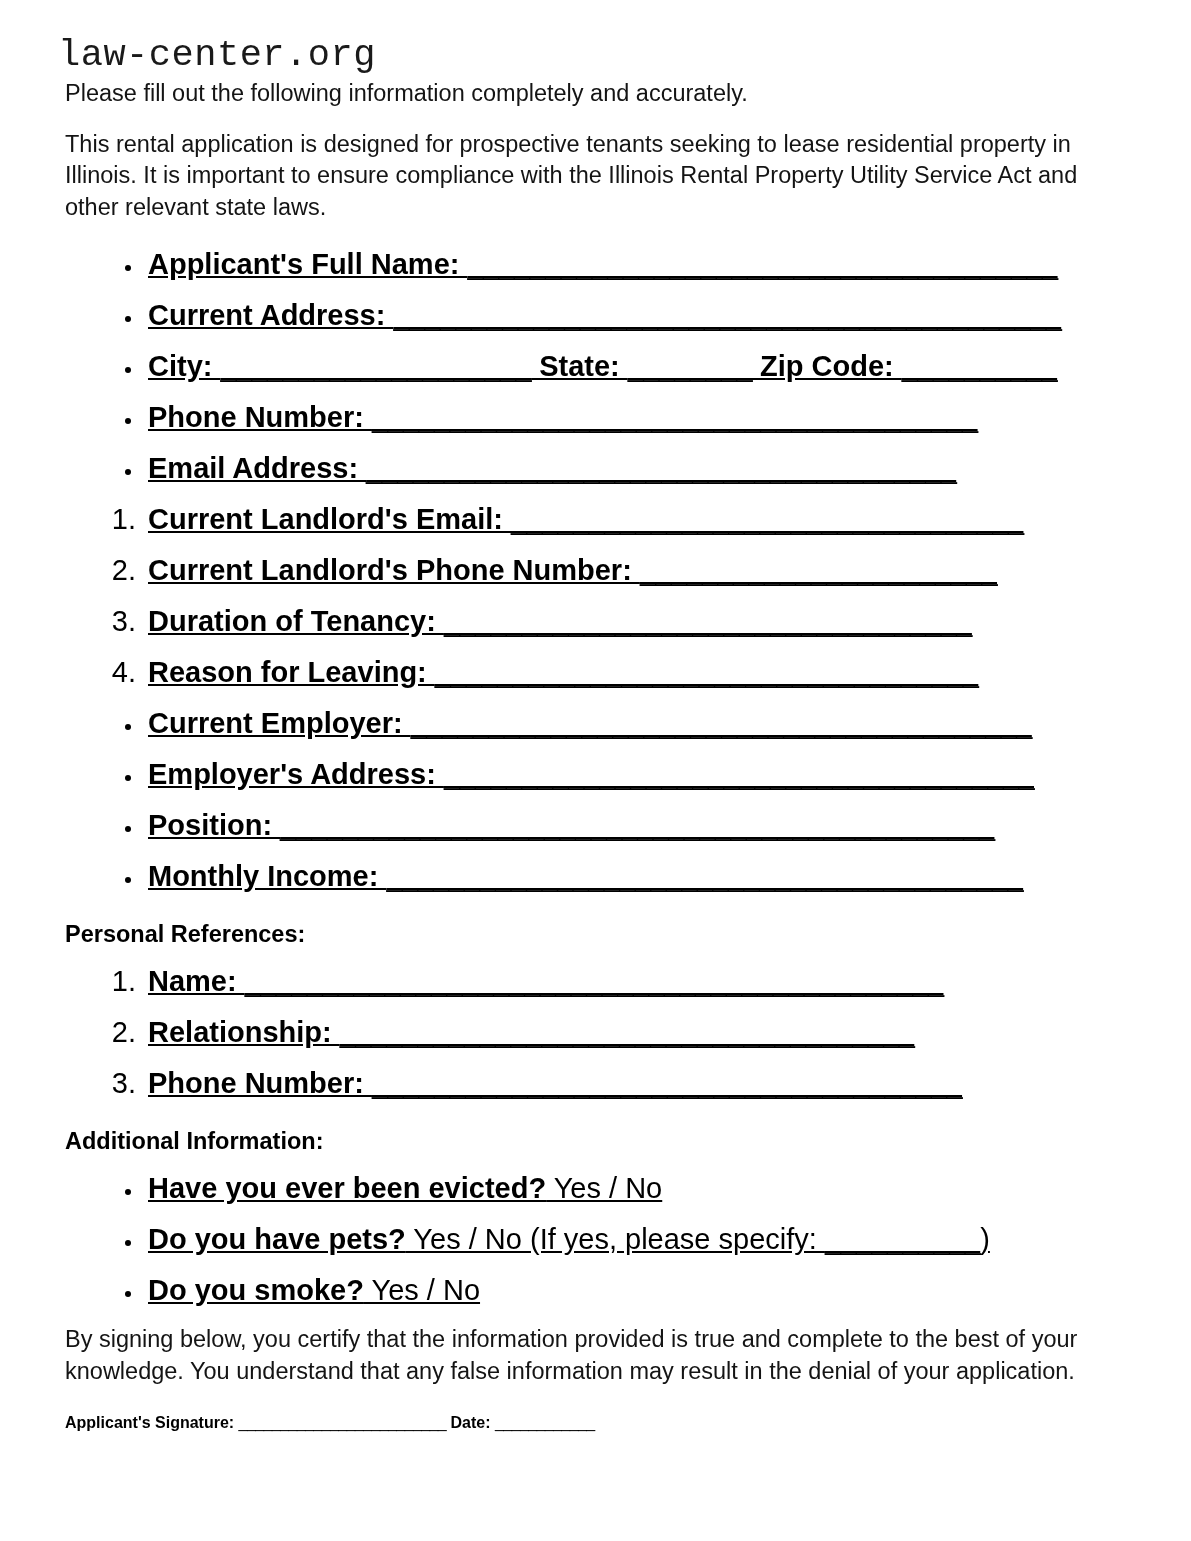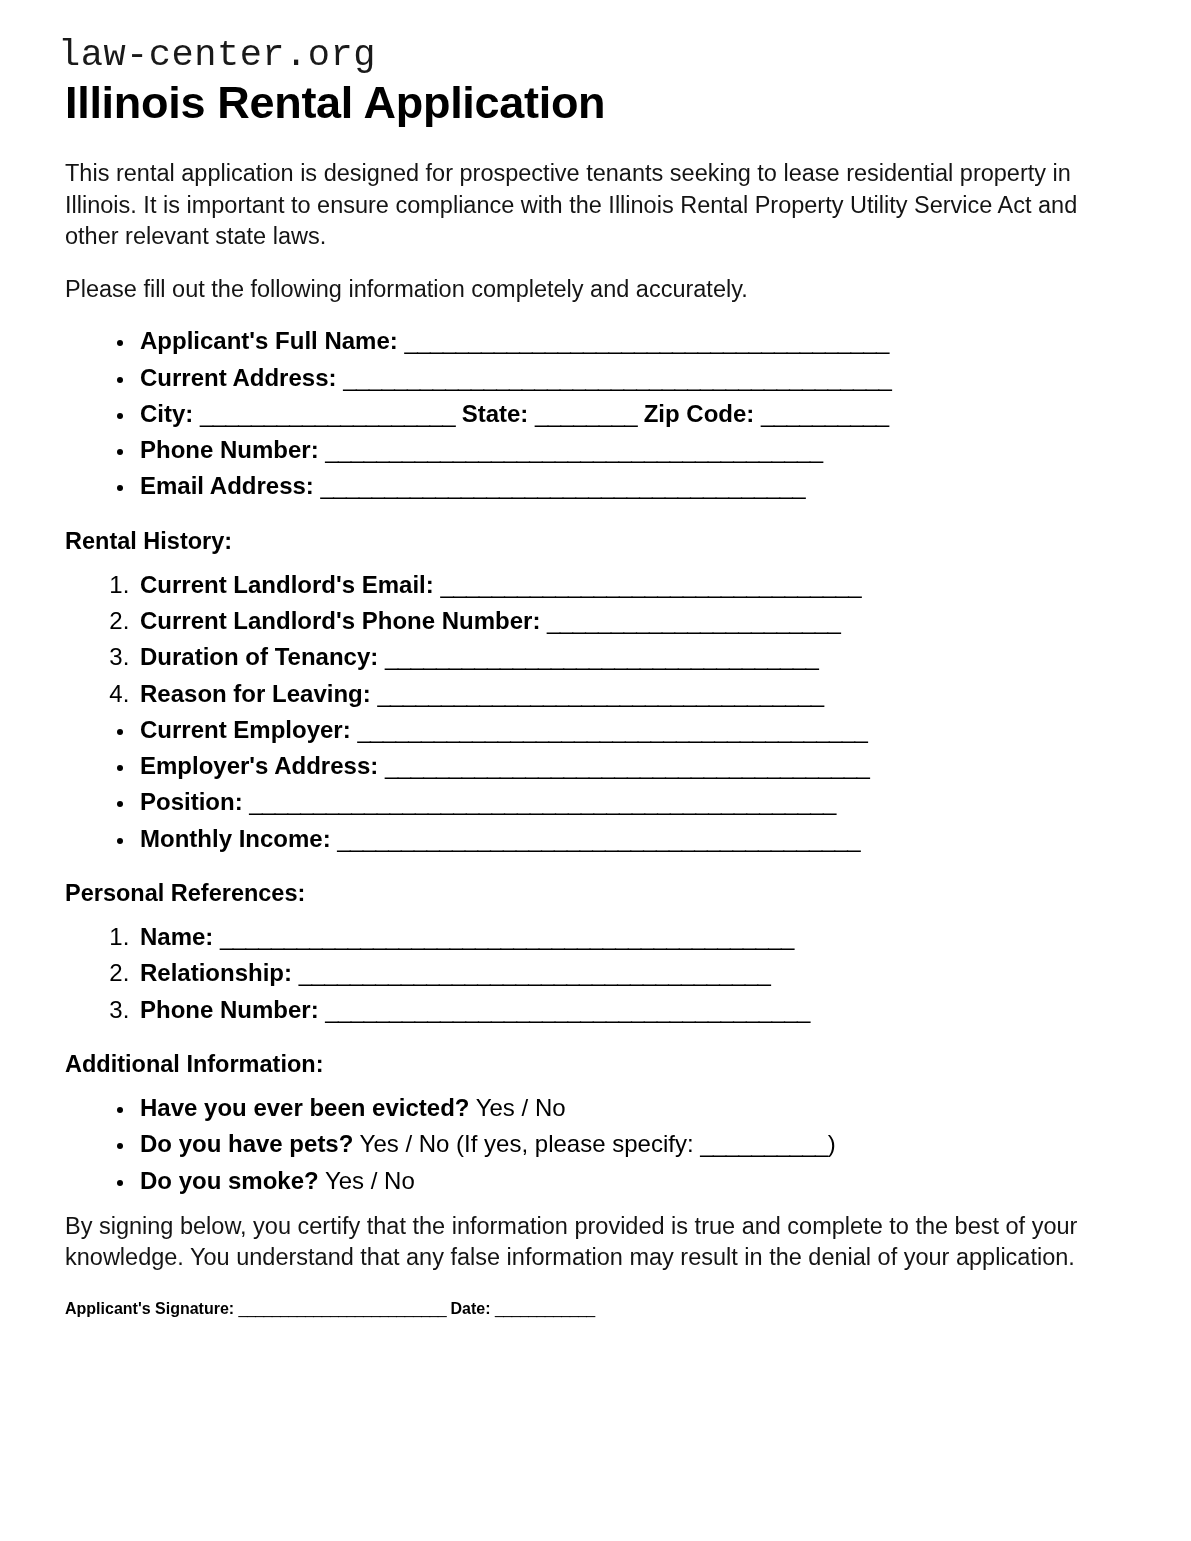--- a/index.html
+++ b/index.html
@@ -69,25 +69,26 @@
   
   ul.field-list, ol.field-list {
     margin: 0 0 4px 0;
     padding-left: 76px;
     list-style-position: outside;
   }
   ul.field-list { list-style-type: disc; }
   ol.field-list { list-style-type: decimal; }
 
   ul.field-list > li, ol.field-list > li {
-    font-size: 24px;
+    font-size: 29px;
     line-height: 1.345;
     color: #000000;
     padding-left: 4px;
-    margin: 4px;
+    margin: 12px;
+    text-decoration: underline;
   }
   ol.field-list > li {
     font-weight: 400;
   }
   ul.field-list > li::marker {
     font-size: 20px;
   }
 
   .lbl {
     font-weight: 700;
@@ -114,34 +115,32 @@
     line-height: 1.3;
     white-space: pre;
   }
 </style>
 </head>
 <body>
 
 <div class="page">
 
   <div class="site-name">law-center.org</div>
-  <h1 class="doc-title">Illinois Rental Application</h1>
 
+  <p class="para tight">Please fill out the following information completely and accurately.</p>
   <p class="para">This rental application is designed for prospective tenants seeking to lease residential property in Illinois. It is important to ensure compliance with the Illinois Rental Property Utility Service Act and other relevant state laws.</p>
-  <p class="para tight">Please fill out the following information completely and accurately.</p>
 
   <ul class="field-list">
     <li><span class="lbl">Applicant's Full Name: </span><span class="blank">______________________________________</span></li>
     <li><span class="lbl">Current Address: </span><span class="blank">___________________________________________</span></li>
     <li><span class="lbl">City: </span><span class="blank">____________________</span><span class="lbl"> State: </span><span class="blank">________</span><span class="lbl"> Zip Code: </span><span class="blank">__________</span></li>
     <li><span class="lbl">Phone Number: </span><span class="blank">_______________________________________</span></li>
     <li><span class="lbl">Email Address: </span><span class="blank">______________________________________</span></li>
   </ul>
 
-  <div class="section-heading">Rental History:</div>
   <ol class="field-list">
     <li><span class="lbl">Current Landlord's Email: </span><span class="blank">_________________________________</span></li>
     <li><span class="lbl">Current Landlord's Phone Number: </span><span class="blank">_______________________</span></li>
     <li><span class="lbl">Duration of Tenancy: </span><span class="blank">__________________________________</span></li>
     <li><span class="lbl">Reason for Leaving: </span><span class="blank">___________________________________</span></li>
   </ol>
 
   <ul class="field-list">
     <li><span class="lbl">Current Employer: </span><span class="blank">________________________________________</span></li>
     <li><span class="lbl">Employer's Address: </span><span class="blank">______________________________________</span></li>

